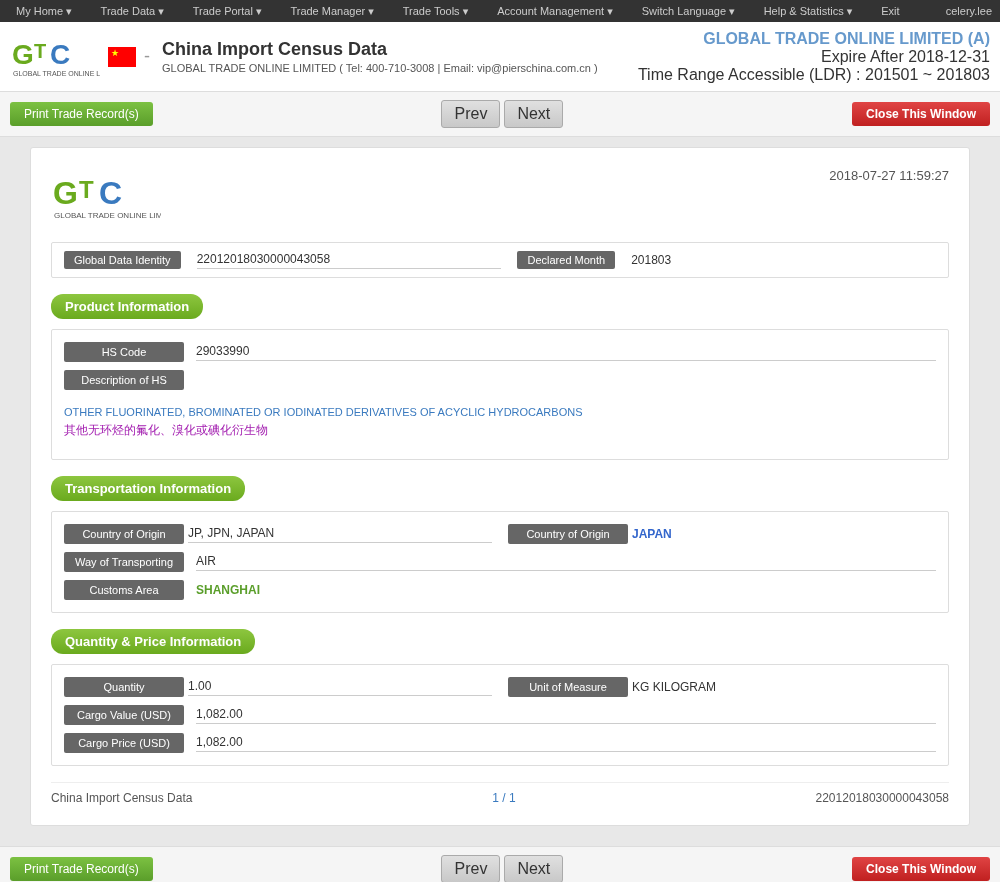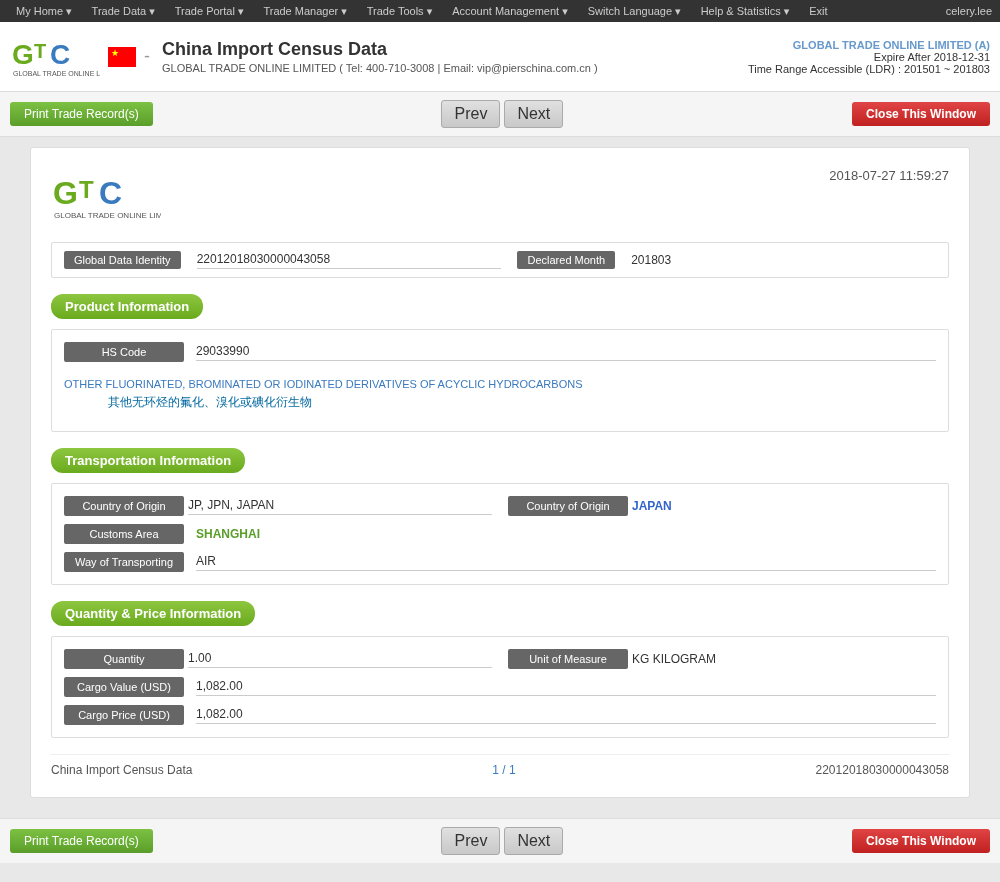--- a/index.html
+++ b/index.html
@@ -9,21 +9,21 @@
     .top-nav {
       background: #333;
       color: #ccc;
       display: flex;
       align-items: center;
       justify-content: space-between;
       padding: 0 8px;
       height: 22px;
       font-size: 11px;
     }
-    .top-nav-left { display: flex; gap: 4px; }
+    .top-nav-left { display: flex; gap: 13px; }
     .top-nav-item {
       padding: 3px 8px;
       cursor: pointer;
       color: #ccc;
       display: flex;
       align-items: center;
       gap: 3px;
     }
     .top-nav-right { color: #ccc; font-size: 11px; }
 
@@ -57,21 +57,21 @@
       position: absolute;
       color: #ff0;
       font-size: 9px;
       top: 1px;
       left: 3px;
     }
     .separator { font-size: 18px; color: #999; margin: 0 4px; }
     .header-title-area { display: flex; flex-direction: column; }
     .header-title { font-size: 18px; font-weight: bold; color: #333; }
     .header-subtitle { font-size: 11px; color: #555; margin-top: 2px; }
-    .header-right { text-align: right; font-size: 11px; color: #333; }
+    .header-right { text-align: right; font-size: 16px; color: #333; }
     .header-right a { color: #6699cc; text-decoration: none; }
 
     
     .toolbar {
       background: #f5f5f5;
       border-bottom: 1px solid #ddd;
       padding: 8px 10px;
       display: flex;
       align-items: center;
       justify-content: space-between;
@@ -208,22 +208,21 @@
       color: #333;
     }
     .desc-en {
       font-size: 11px;
       color: #3a7abf;
       margin-bottom: 4px;
       text-transform: uppercase;
     }
     .desc-zh {
       font-size: 12px;
-      color: #0369a1;
-      margin-left: 44px;
+      color: #a21caf;
     }
 
     
     .two-col-row {
       display: flex;
       gap: 16px;
       margin-bottom: 8px;
     }
     .col-field {
       display: flex;
@@ -367,20 +366,23 @@
       <span class="field-label">Declared Month</span>
       <span class="field-value">201803</span>
     </div>
 
     <div class="section">
       <div class="section-header">Product Information</div>
       <div class="section-content">
         <div class="field-row">
           <span class="label-box">HS Code</span>
           <span class="underline-value hs-value">29033990</span>
+        </div>
+        <div class="field-row">
+          <span class="label-box">Description of HS</span>
         </div>
         <div style="padding: 8px 0;">
           <div class="desc-en">OTHER FLUORINATED, BROMINATED OR IODINATED DERIVATIVES OF ACYCLIC HYDROCARBONS</div>
           <div class="desc-zh">其他无环烃的氟化、溴化或碘化衍生物</div>
         </div>
       </div>
     </div>
 
     <div class="section">
       <div class="section-header">Transportation Information</div>
@@ -389,26 +391,26 @@
           <div class="col-field">
             <span class="label-box">Country of Origin</span>
             <span class="underline-value">JP, JPN, JAPAN</span>
           </div>
           <div class="col-field">
             <span class="label-box">Country of Origin</span>
             <span class="value-text blue">JAPAN</span>
           </div>
         </div>
         <div class="field-row">
+          <span class="label-box">Way of Transporting</span>
+          <span class="underline-value">AIR</span>
+        </div>
+        <div class="field-row">
           <span class="label-box">Customs Area</span>
           <span class="value-text green">SHANGHAI</span>
-        </div>
-        <div class="field-row">
-          <span class="label-box">Way of Transporting</span>
-          <span class="underline-value">AIR</span>
         </div>
       </div>
     </div>
 
     <div class="section">
       <div class="section-header">Quantity &amp; Price Information</div>
       <div class="section-content">
         <div class="two-col-row">
           <div class="col-field">
             <span class="label-box">Quantity</span>

